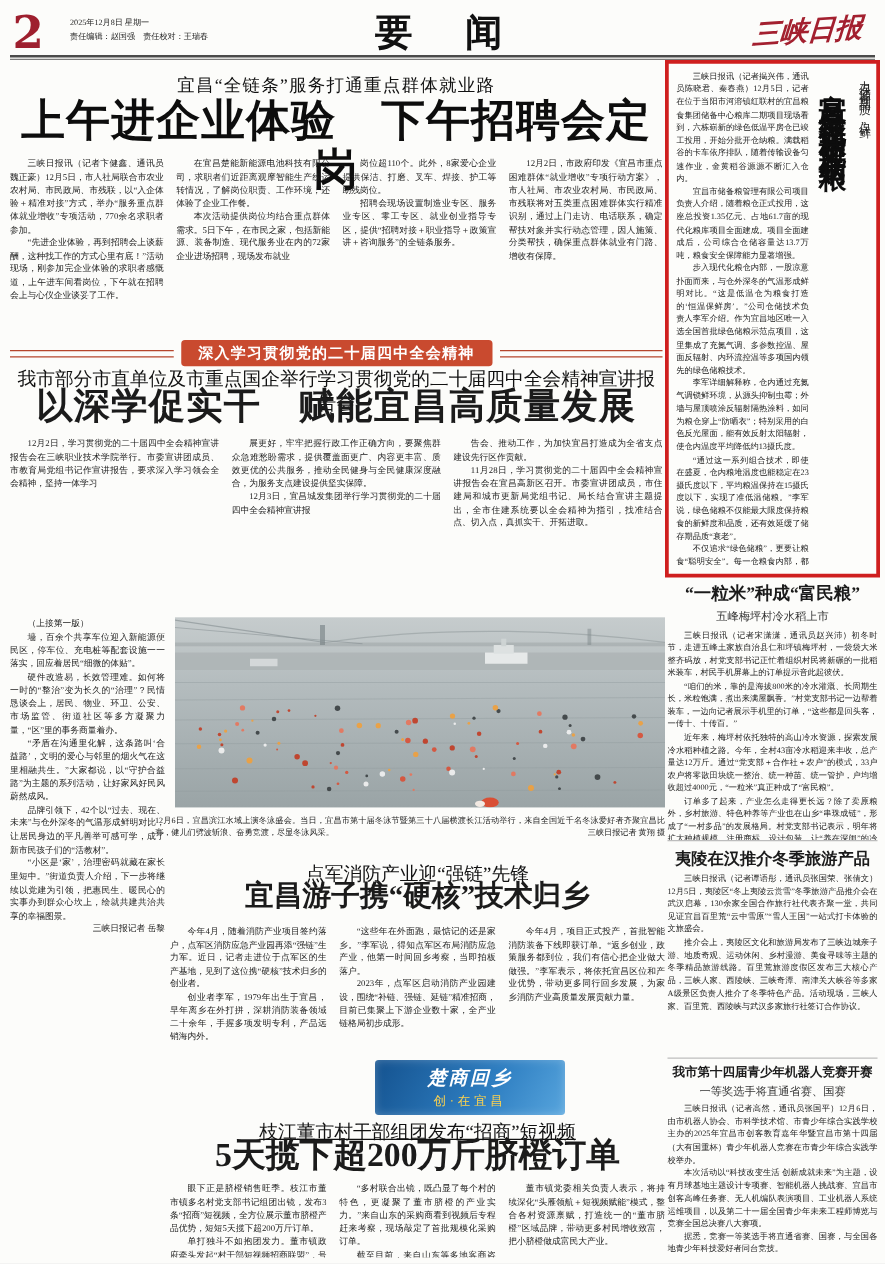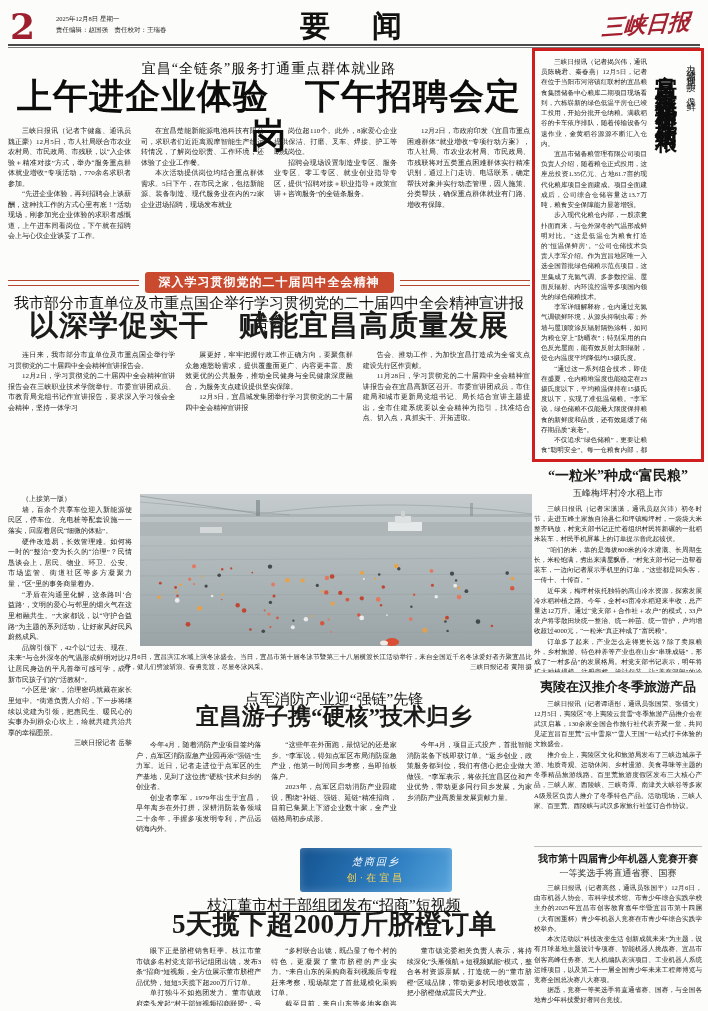--- a/index.html
+++ b/index.html
@@ -13,21 +13,21 @@
   .section-title{font-size:30px;font-weight:bold;letter-spacing:6px;color:#111;}
   .masthead{font-size:22px;font-weight:bold;color:#a3202f;transform:rotate(-4deg) skewX(-8deg);font-style:italic;}
   .rule{border-top:2px solid #4a4a4a;border-bottom:1px solid #7a7a7a;height:4px;}
 
   
   .kicker{font-size:14px;text-align:center;letter-spacing:1px;color:#111;}
   .kicker-sm{font-size:15px;text-align:center;color:#111;}
   .headline-xl{font-size:35px;font-weight:800;text-align:center;letter-spacing:1px;line-height:1.1;color:#0d0d0d;}
   .headline-lg{font-size:29px;font-weight:800;text-align:center;letter-spacing:1px;line-height:1.1;}
   .headline-md{font-size:23px;font-weight:800;text-align:center;line-height:1.1;}
-  .cols{display:flex;gap:10px;}
+  .cols{display:flex;gap:10px;justify-content:flex-end;}
   .col{flex:1;overflow:hidden;font-size:7px;line-height:1.5;text-align:justify;}
   .col p, .smallbody p, .grain-text p{margin:0;text-indent:2em;}
   .smallbody{font-size:6.6px;line-height:1.55;text-align:justify;overflow:hidden;}
 
   
   .bannerrow{display:flex;align-items:center;gap:6px;}
   .banner-line{flex:1;height:4px;border-top:1px solid #b5452c;border-bottom:1px solid #b5452c;}
   .banner-pill{background:#c94a2f;color:#fff;font-weight:bold;font-size:12px;padding:2px 14px;border-radius:3px;letter-spacing:1px;}
 
   
@@ -49,21 +49,21 @@
   .leftcol p:last-child{text-align:right;text-indent:0;}
 
   .caption{font-size:6.5px;line-height:1.55;text-align:justify;color:#222;}
   .caption .attr{white-space:nowrap;}
 
   .photo-frame{background:#b6bdbf;overflow:hidden;}
 
   .promo{background:linear-gradient(120deg,#14528f,#2f7fc2 60%,#57a5dd);border-radius:3px;
          display:flex;flex-direction:column;align-items:center;justify-content:center;color:#fff;
          box-shadow:inset 0 0 8px rgba(255,255,255,.25);}
-  .promo .l1{font-size:10px;font-weight:400;letter-spacing:2px;font-style:italic;}
+  .promo .l1{font-size:15px;font-weight:700;letter-spacing:2px;font-style:italic;}
   .promo .l2{font-size:10px;color:#ffd34d;letter-spacing:3px;margin-top:2px;}
 </style>
 </head>
 <body>
 
 <div class="page">
 
   <div class="abs pagenum" style="left:10px;top:8px;">2</div>
   <div class="abs dateblock" style="left:56px;top:13px;">
     <div>2025年12月8日 星期一</div>
@@ -95,21 +95,20 @@
 
   <div class="abs bannerrow" style="left:8px;top:272px;width:522px;">
     <div class="banner-line"></div>
     <div class="banner-pill">深入学习贯彻党的二十届四中全会精神</div>
     <div class="banner-line"></div>
   </div>
   <div class="abs kicker-sm" style="left:8px;top:294px;width:522px;">我市部分市直单位及市重点国企举行学习贯彻党的二十届四中全会精神宣讲报告会</div>
   <div class="abs headline-lg" style="left:8px;top:310px;width:522px;">以深学促实干　赋能宜昌高质量发展</div>
   <div class="abs cols" style="left:8px;top:350px;width:522px;height:134px;">
     <div class="col">
-        <p>连日来，我市部分市直单位及市重点国企举行学习贯彻党的二十届四中全会精神宣讲报告会。</p>
         <p>12月2日，学习贯彻党的二十届四中全会精神宣讲报告会在三峡职业技术学院举行。市委宣讲团成员、市教育局党组书记作宣讲报告，要求深入学习领会全会精神，坚持一体学习</p>
       </div>
     <div class="col">
         <p>展更好，牢牢把握行政工作正确方向，要聚焦群众急难愁盼需求，提供覆盖面更广、内容更丰富、质效更优的公共服务，推动全民健身与全民健康深度融合，为服务支点建设提供坚实保障。</p>
         <p>12月3日，宜昌城发集团举行学习贯彻党的二十届四中全会精神宣讲报</p>
       </div>
     <div class="col">
         <p>告会、推动工作，为加快宜昌打造成为全省支点建设先行区作贡献。</p>
         <p>11月28日，学习贯彻党的二十届四中全会精神宣讲报告会在宜昌高新区召开。市委宣讲团成员，市住建局和城市更新局党组书记、局长结合宣讲主题提出，全市住建系统要以全会精神为指引，找准结合点、切入点，真抓实干、开拓进取。</p>
       </div>

